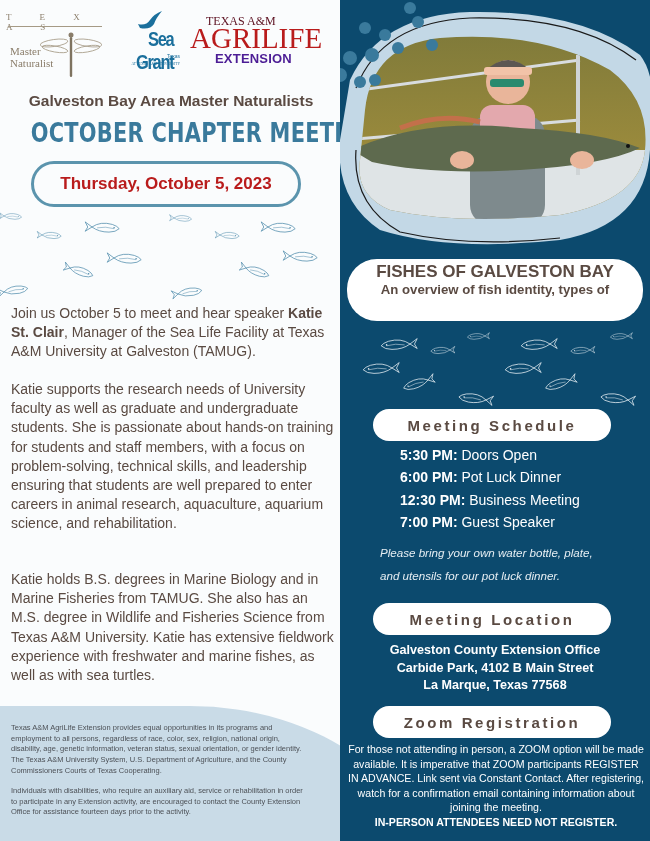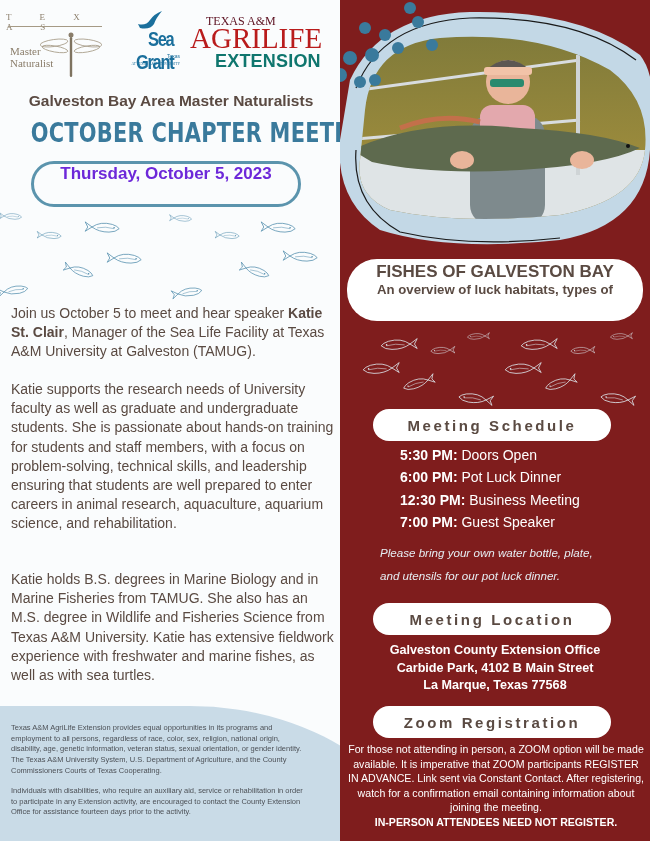--- a/index.html
+++ b/index.html
@@ -9,50 +9,50 @@
     background: #ffffff;
     font-family: "Liberation Sans", "DejaVu Sans", sans-serif;
     color: #5a4a42;
   }
   .left {
     position: absolute; left: 0; top: 0; width: 340px; height: 841px;
     background: #fafcfd;
   }
   .right {
     position: absolute; left: 340px; top: 0; width: 310px; height: 841px;
-    background: #7f1d1d;
+    background: #0c4a6e;
     overflow: hidden;
   }
 
   
   .logo-tmn { position: absolute; left: 4px; top: 10px; width: 98px; height: 56px; }
   .logo-tmn .tx { position:absolute; left:2px; top:2px; width:96px; font-family:"Liberation Serif", serif; font-size:9px; letter-spacing:13px; color:#8a7d6a; }
   .logo-tmn .line { position:absolute; left:4px; top:16px; width:94px; height:1px; background:#a59a85; }
   .logo-tmn .m1 { position:absolute; left:6px; top:35px; font-family:"Liberation Serif", serif; font-size:11px; color:#8a7d6a; }
   .logo-tmn .m2 { position:absolute; left:6px; top:47px; font-family:"Liberation Serif", serif; font-size:11px; color:#8a7d6a; }
   .logo-tmn svg { position:absolute; left:36px; top:20px; }
 
   .logo-seagrant { position:absolute; left:108px; top:10px; width:72px; height:56px; text-align:right; }
   .logo-seagrant .sg { position:absolute; left:0; top:18px; width:72px; font-family:"Liberation Sans Narrow","Liberation Sans", sans-serif; font-weight:bold; font-size:20px; color:#1a6f9c; letter-spacing:-1.5px; transform: scaleX(0.82); transform-origin: center; }
   .logo-seagrant .tx { position:absolute; left:0; top:43px; width:72px; font-size:5px; color:#1a6f9c; }
   .logo-seagrant .au { position:absolute; left:0; top:52px; width:72px; font-family:"Liberation Serif", serif; font-size:3.6px; color:#1a6f9c; }
   .logo-seagrant svg { position:absolute; left:28px; top:0; }
 
   .logo-agrilife { position:absolute; left:188px; top:12px; width:110px; height:50px; }
   .logo-agrilife .ta { position:absolute; left:18px; top:2px; font-family:"Liberation Serif", serif; font-size:12px; color:#5b0f1f; }
   .logo-agrilife .ag { position:absolute; left:2px; top:10px; font-family:"Liberation Serif", serif; font-size:29px; color:#b91c1c; letter-spacing:0; }
-  .logo-agrilife .ex { position:absolute; left:27px; top:39px; font-weight:bold; font-size:18px; color:#0f766e; letter-spacing:0.2px; }
+  .logo-agrilife .ex { position:absolute; left:27px; top:39px; font-weight:bold; font-size:13px; color:#4c1d95; letter-spacing:0.2px; }
 
   .org-title { position:absolute; left:6px; top:92px; width:330px; font-weight:bold; font-size:15.5px; color:#5a4a42; text-align:center; white-space:nowrap; }
   .meeting-title { position:absolute; left:8px; top:117px; width:324px; font-family:"DejaVu Sans Condensed","DejaVu Sans", sans-serif; font-weight:bold; font-size:27px; color:#3a7a9c; text-align:center; letter-spacing:0.3px; transform: scaleX(0.86); transform-origin:center; white-space:nowrap; }
   .date-pill {
     position:absolute; left:31px; top:161px; width:270px; height:46px;
     border:3px solid #5b94ad; border-radius:24px;
-    display:flex; align-items:flex-start; justify-content:center;
-    font-weight:bold; font-size:17px; color:#6d28d9;
+    display:flex; align-items:center; justify-content:center;
+    font-weight:bold; font-size:17px; color:#b91c1c;
   }
 
   .fish-field { position:absolute; left:0; top:210px; width:340px; height:90px; }
 
   .body-text { position:absolute; left:11px; width:326px; font-size:14px; line-height:19.2px; color:#5a4a42; }
   .body-text b { font-weight:bold; }
   .p1 { top:304px; }
   .p2 { top:380px; }
   .p3 { top:570px; }
 
@@ -211,21 +211,21 @@
       <circle cx="432" cy="45" r="6"></circle>
         <circle cx="410" cy="8" r="6"></circle>
         <circle cx="340" cy="75" r="7"></circle>
       <circle cx="375" cy="80" r="6"></circle>
         <circle cx="360" cy="82" r="6"></circle>
     </g>
   </svg>
 
   <div class="fishes-pill">
     <div class="t">FISHES OF GALVESTON BAY</div>
-    <div class="s">An overview of luck habitats, types of</div>
+    <div class="s">An overview of fish identity, types of</div>
   </div>
 
   <svg class="fish-field-r" viewBox="0 0 310 80">
     <defs>
       <g id="fishR">
         <path d="M0 0 Q-10 -7 -24 -3 Q-30 -1 -32 2 Q-28 6 -20 6 Q-8 6 0 0 Z M0 0 L8 -6 L5 0 L8 5 Z" fill="none" stroke="#dfe9ef" stroke-width="0.9"></path>
         <circle cx="-26" cy="1" r="0.9" fill="#dfe9ef"></circle>
         <path d="M-6 1 Q-16 -1 -26 2" fill="none" stroke="#dfe9ef" stroke-width="0.6"></path>
       </g>
     </defs>

